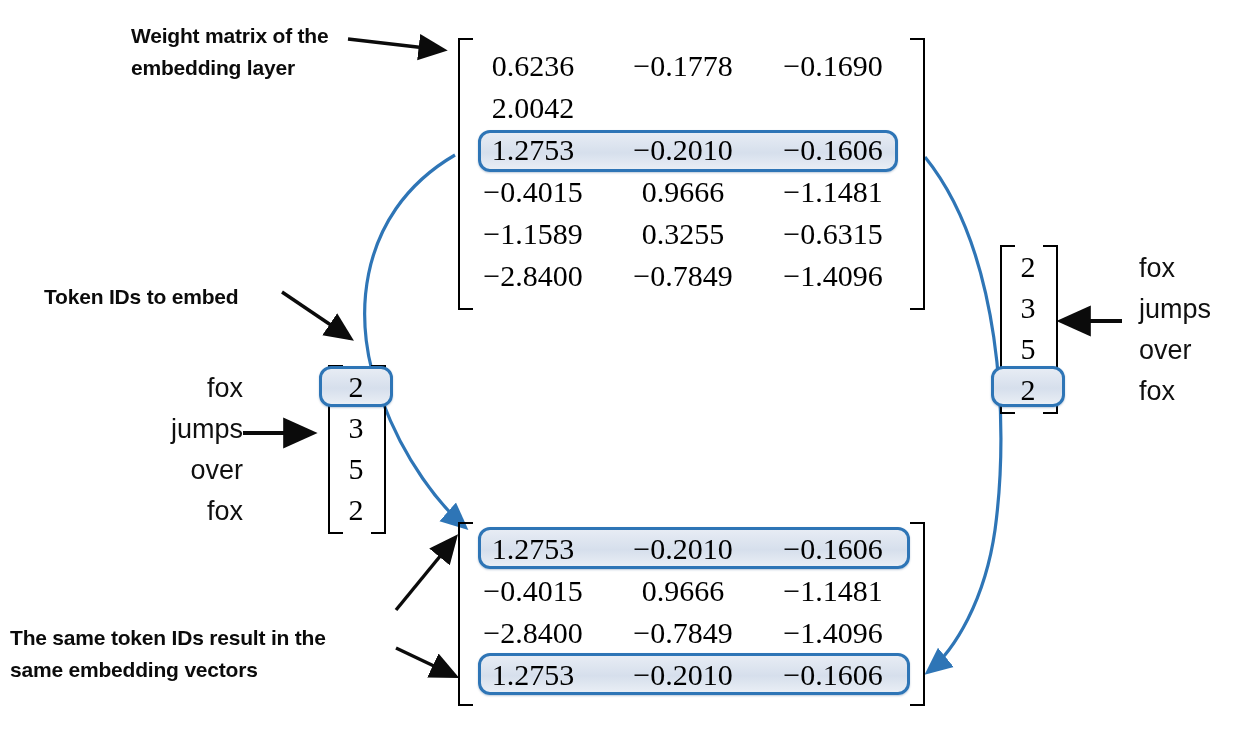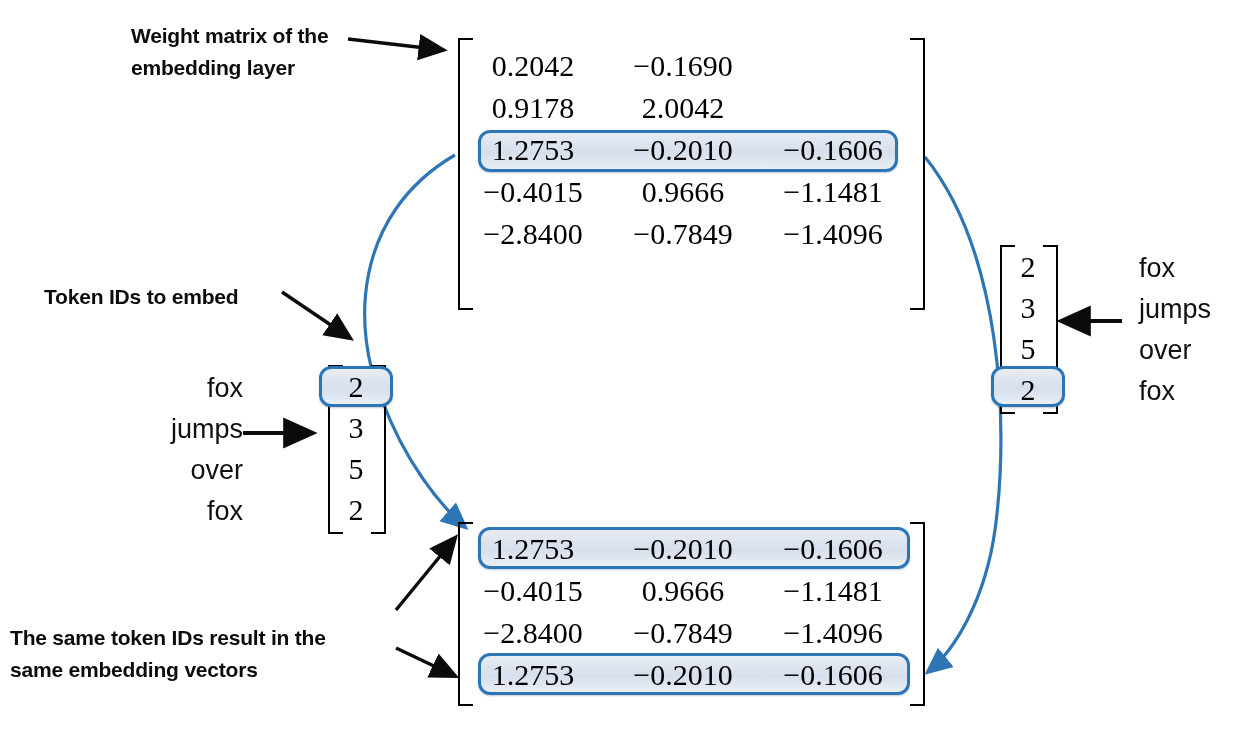--- a/index.html
+++ b/index.html
@@ -131,38 +131,43 @@
   <div class="abs annot" style="left:44px;top:281px;width:250px;">Token IDs to embed</div>
 
   <div class="matrix" style="left:458px;top:38px;">
     <div class="brk left" style="left:0px;top:0px;height:268px;"></div>
     <div class="brk right" style="left:452px;top:0px;height:268px;"></div>
 
     <div class="hl hl-soft" style="left:20px;top:92px;width:420px;height:42px;"></div>
 
     <div style="padding:7px 0 0 0;">
       <div class="mrow">
-        <div class="cell" style="width:150px;">0.2042</div>
+        <div class="cell" style="width:150px;">0.6236</div>
+        <div class="cell" style="width:150px;">−0.1778</div>
         <div class="cell" style="width:150px;">−0.1690</div>
       </div>
       <div class="mrow">
-        <div class="cell" style="width:150px;">0.9178</div>
         <div class="cell" style="width:150px;">2.0042</div>
       </div>
       <div class="mrow">
         <div class="cell" style="width:150px;">1.2753</div>
         <div class="cell" style="width:150px;">−0.2010</div>
         <div class="cell" style="width:150px;">−0.1606</div>
       </div>
       <div class="mrow">
         <div class="cell" style="width:150px;">−0.4015</div>
         <div class="cell" style="width:150px;">0.9666</div>
         <div class="cell" style="width:150px;">−1.1481</div>
       </div>
       <div class="mrow">
+        <div class="cell" style="width:150px;">−1.1589</div>
+        <div class="cell" style="width:150px;">0.3255</div>
+        <div class="cell" style="width:150px;">−0.6315</div>
+      </div>
+      <div class="mrow">
         <div class="cell" style="width:150px;">−2.8400</div>
         <div class="cell" style="width:150px;">−0.7849</div>
         <div class="cell" style="width:150px;">−1.4096</div>
       </div>
     </div>
   </div>
 
   <div class="abs words right-align" style="left:118px;top:368px;width:125px;">
     <div>fox</div>
     <div>jumps</div>

